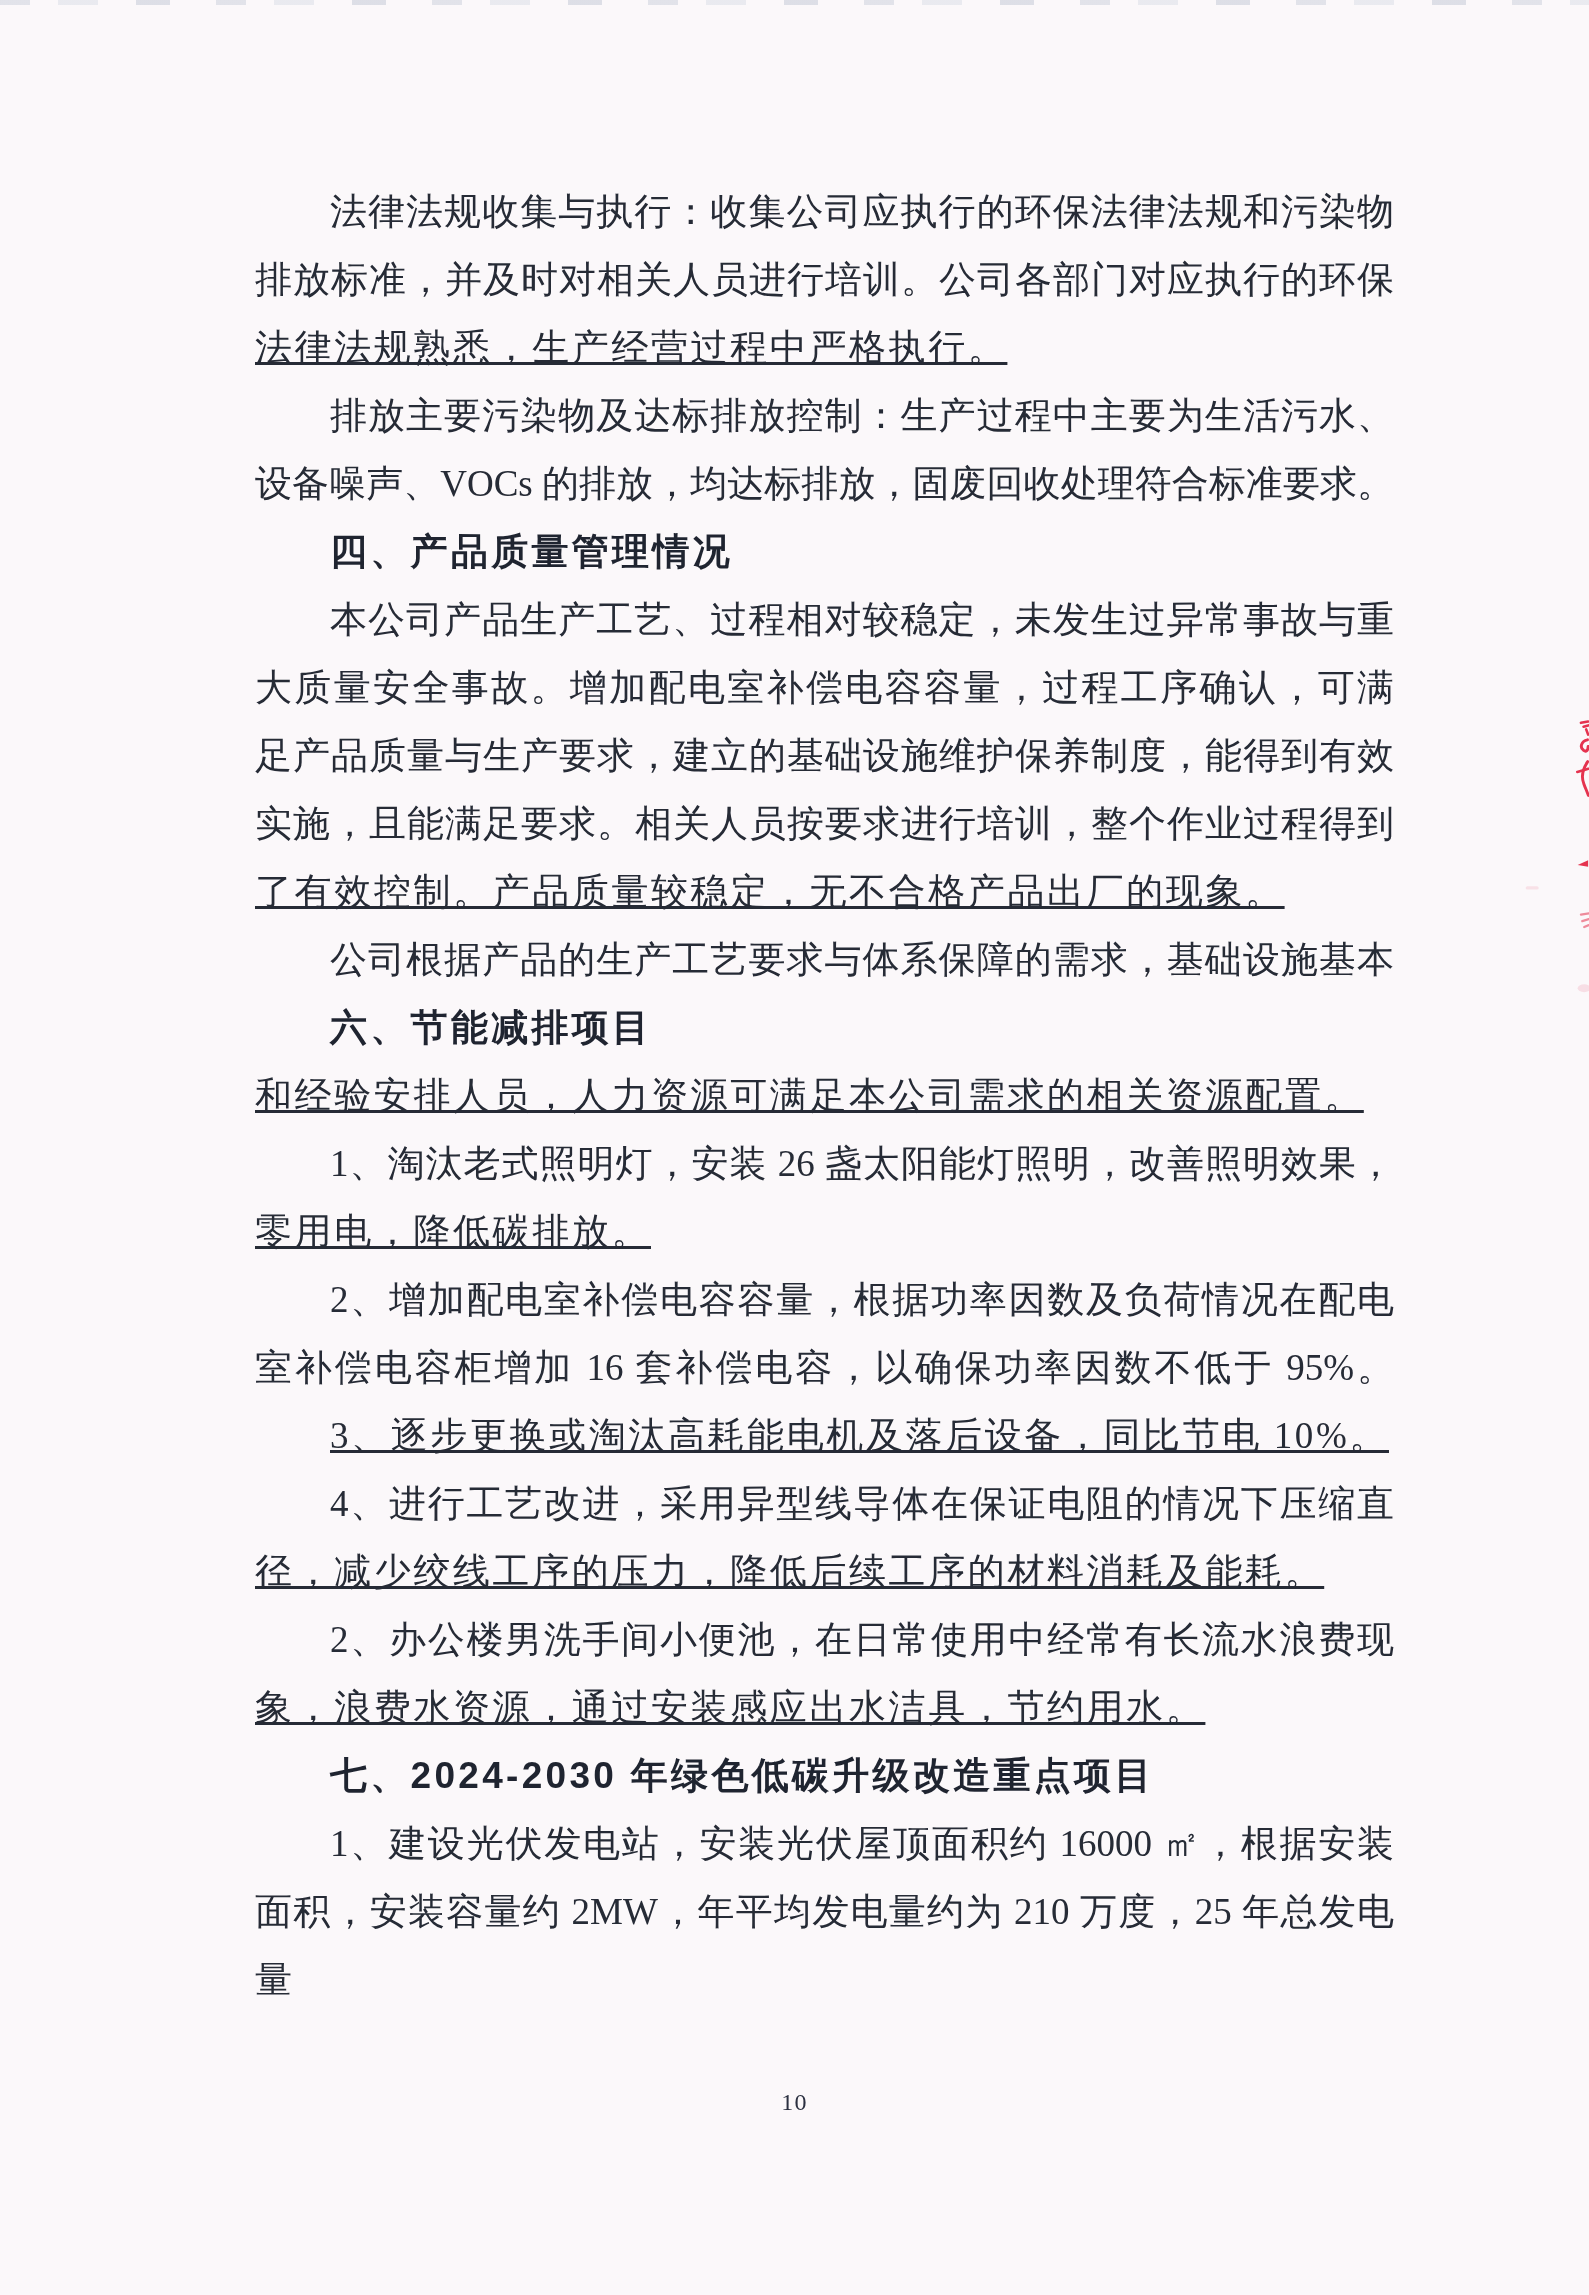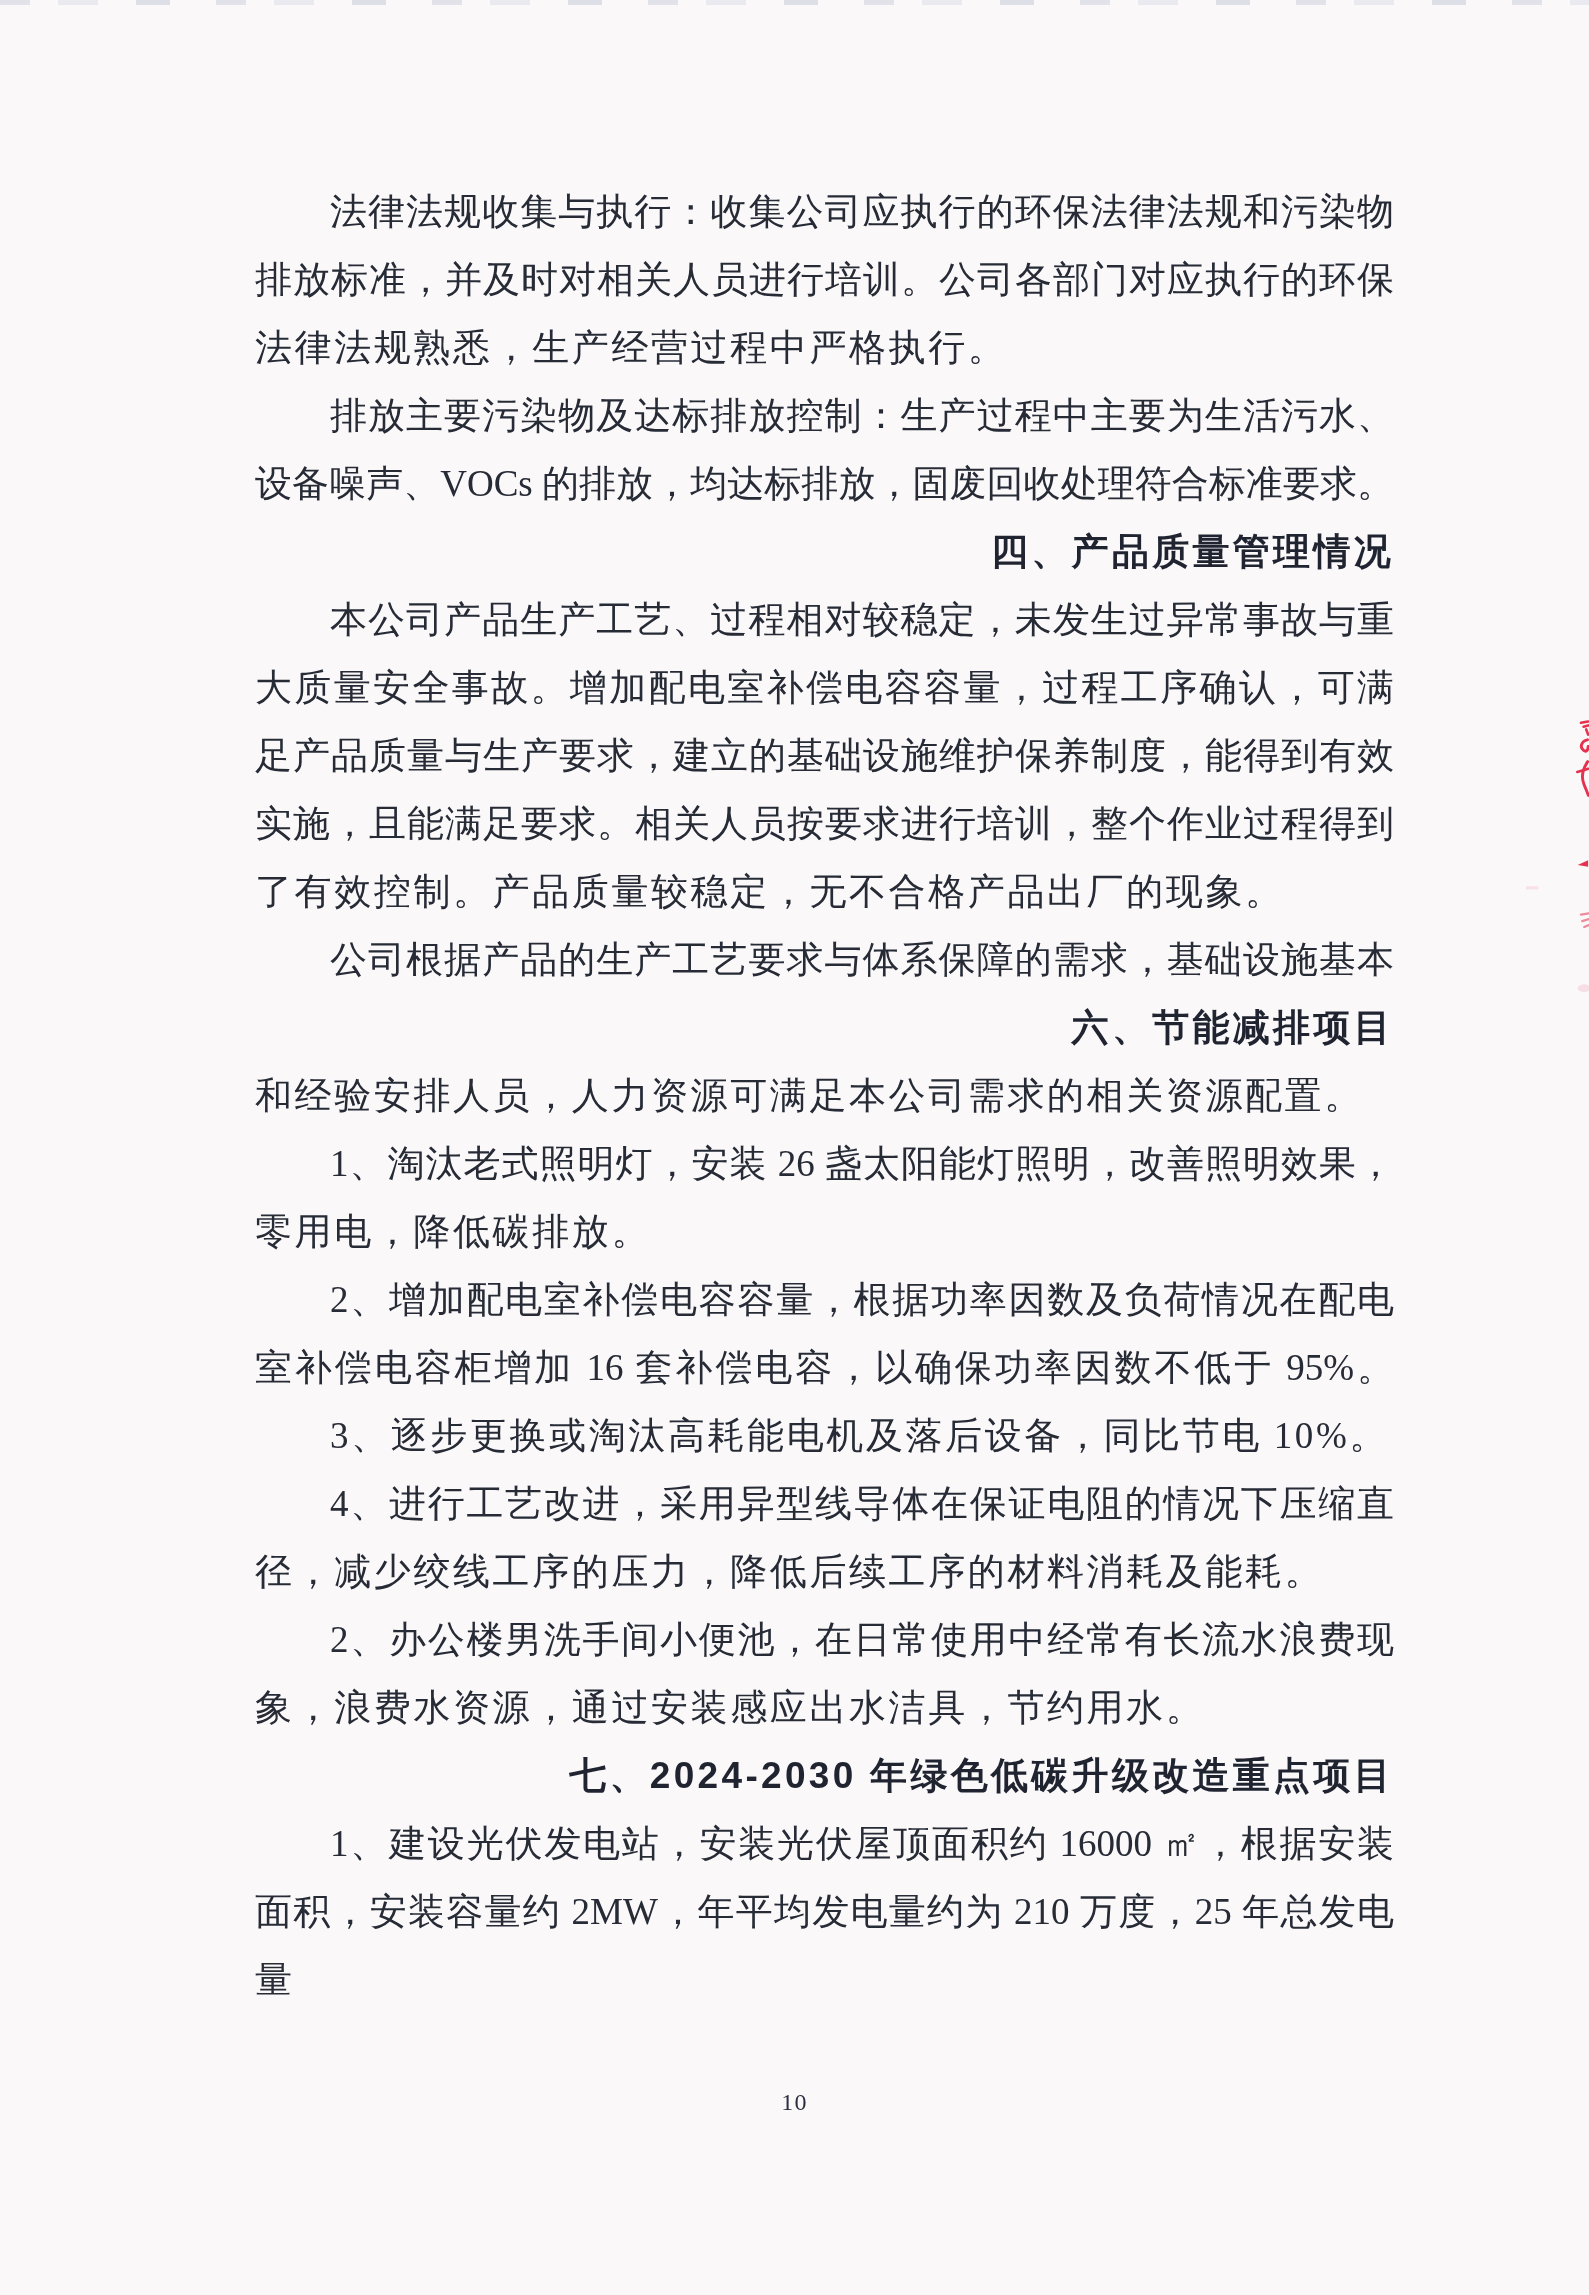--- a/index.html
+++ b/index.html
@@ -41,28 +41,27 @@
   }
   
   .line.j,.line.ij{
     white-space:normal;
     text-align:justify;
     text-align-last:justify;
   }
   
   .line.ij,.line.i,.line.h{ text-indent:75px; }
   
-  .line.e,.line.i{ letter-spacing:2.6px; }
+  .line.e,.line.i{ letter-spacing:2.6px;text-decoration:underline; }
   
   .line.h{
     font-family:"Liberation Sans", sans-serif;
     font-weight:700;
     letter-spacing:3.3px;
     color:#1f2430;
-    text-align:right;
   }
   .page-number{
     position:absolute;
     left:0;right:0;top:2089px;
     text-align:center;
     font-size:24px;
     letter-spacing:1.3px;
     color:#2b3040;
   }
   

